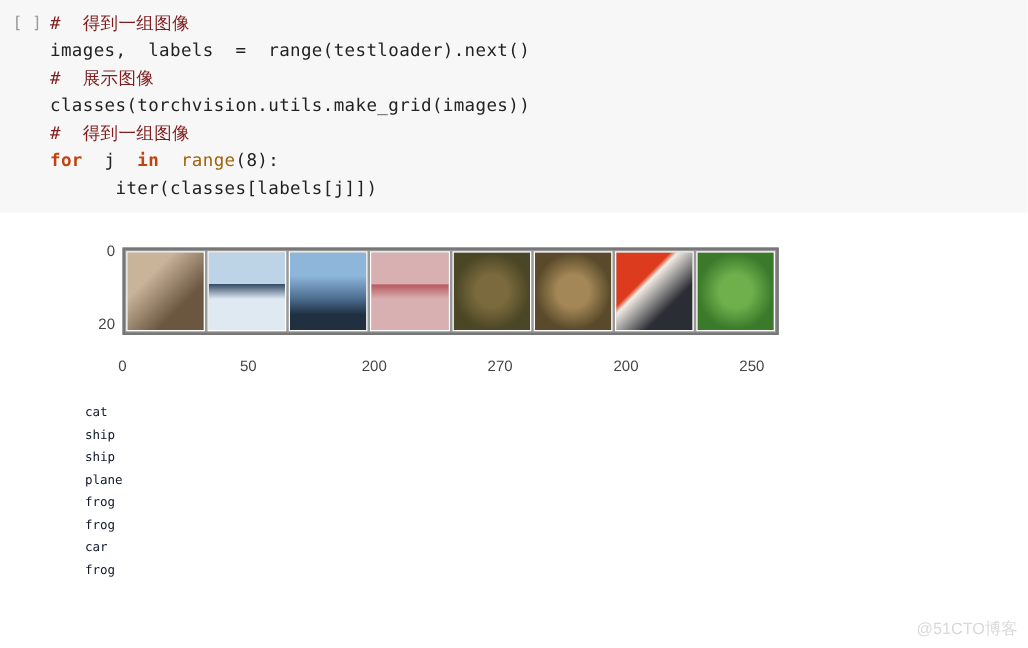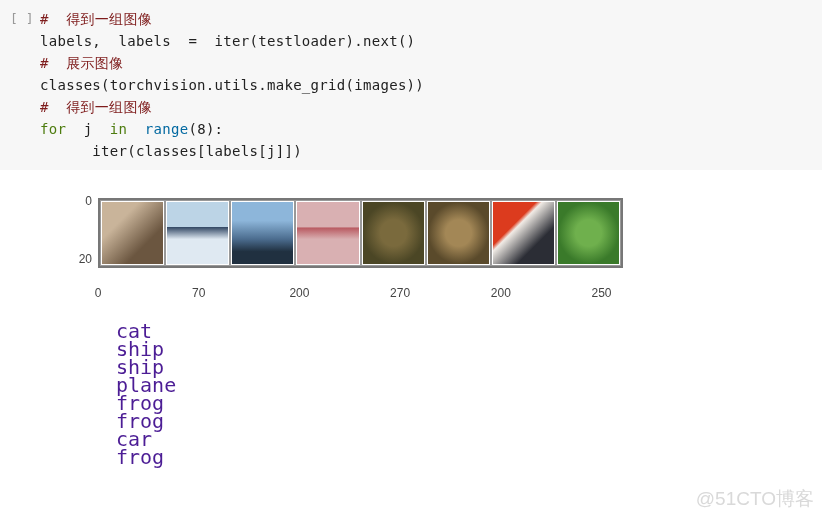--- a/index.html
+++ b/index.html
@@ -28,22 +28,22 @@
   .code-body {
     flex: 1;
     font-family: Menlo, Consolas, "DejaVu Sans Mono", monospace;
     font-size: 14px;
     line-height: 22px;
     white-space: pre;
     color: #222;
     letter-spacing: 0.3px;
   }
   .tok-comment { color: #7f1d1d; }
-  .tok-keyword { color: #4d7c0f; font-weight: normal; }
-  .tok-builtin { color: #0369a1; }
+  .tok-keyword { color: #c2410c; font-weight: bold; }
+  .tok-builtin { color: #a16207; }
   .output-area {
     padding: 22px 0 0 68px;
   }
   .chart-wrap {
     position: relative;
     width: 560px;
     height: 110px;
     margin-bottom: 16px;
   }
   .ytick {
@@ -84,49 +84,48 @@
   .t0 { background: linear-gradient(135deg,#c9b49a 30%,#6b5640 70%); }
   .t1 { background: linear-gradient(180deg,#bcd4e6 40%,#374c68 41%,#dfe9f2 60%); }
   .t2 { background: linear-gradient(180deg,#8db6da 30%,#4b6c8e 60%,#203040 80%); }
   .t3 { background: linear-gradient(180deg,#d9b0b2 40%,#b95b62 42%,#d9b0b2 60%); }
   .t4 { background: radial-gradient(ellipse at center,#7a6a3d 30%,#4b4625 70%); }
   .t5 { background: radial-gradient(ellipse at center,#a38756 30%,#5a4a2b 70%); }
   .t6 { background: linear-gradient(135deg,#dc3b1e 35%,#f0ebe5 40%,#2b2d35 70%); }
   .t7 { background: radial-gradient(ellipse at center,#6fb04d 30%,#3a7a2a 70%); }
   .text-output {
     font-family: Menlo, Consolas, "DejaVu Sans Mono", monospace;
-    font-size: 20px;
+    font-size: 10px;
     line-height: 18px;
     white-space: pre;
-    color: #4c1d95;
+    color: #0f172a;
     padding-top: 4px;
-    margin-left: 48px;
   }
   .watermark {
     position: absolute;
     bottom: 6px;
     right: 8px;
     color: #d9d9d9;
-    font-size: 19px;
+    font-size: 13px;
     font-family: Arial, sans-serif;
   }
   .page {
     position: relative;
     width: 822px;
     height: 518px;
   }
 </style>
 </head>
 <body>
 <div class="page">
 
 <div class="code-cell">
   <div class="gutter">[ ]</div>
   <div class="code-body"><span class="tok-comment">#  得到一组图像</span>
-<span>labels,  labels  =  iter(testloader).next()</span>
+<span>images,  labels  =  range(testloader).next()</span>
 <span class="tok-comment">#  展示图像</span>
 <span>classes(torchvision.utils.make_grid(images))</span>
 <span class="tok-comment">#  得到一组图像</span>
 <span><span class="tok-keyword">for</span><span>  j  </span><span class="tok-keyword">in</span><span class="tok-builtin">  range</span><span>(8):</span></span>
 <span>      iter(classes[labels[j]])</span></div>
 </div>
 
 <div class="output-area">
   <div class="chart-wrap">
     <div class="ytick" style="top:2px;left:2px">0</div>
@@ -136,21 +135,21 @@
       <div class="thumb t1"></div>
       <div class="thumb t2"></div>
       <div class="thumb t3"></div>
       <div class="thumb t4"></div>
       <div class="thumb t5"></div>
       <div class="thumb t6"></div>
       <div class="thumb t7"></div>
     </div>
     <div class="xaxis">
       <span class="xtick" style="left:0%">0</span>
-      <span class="xtick" style="left:19%">70</span>
+      <span class="xtick" style="left:19%">50</span>
       <span class="xtick" style="left:38%">200</span>
       <span class="xtick" style="left:57%">270</span>
       <span class="xtick" style="left:76%">200</span>
       <span class="xtick" style="left:95%">250</span>
     </div>
   </div>
   <div class="text-output"><span>cat</span>
 <span>ship</span>
 <span>ship</span>
 <span>plane</span>

